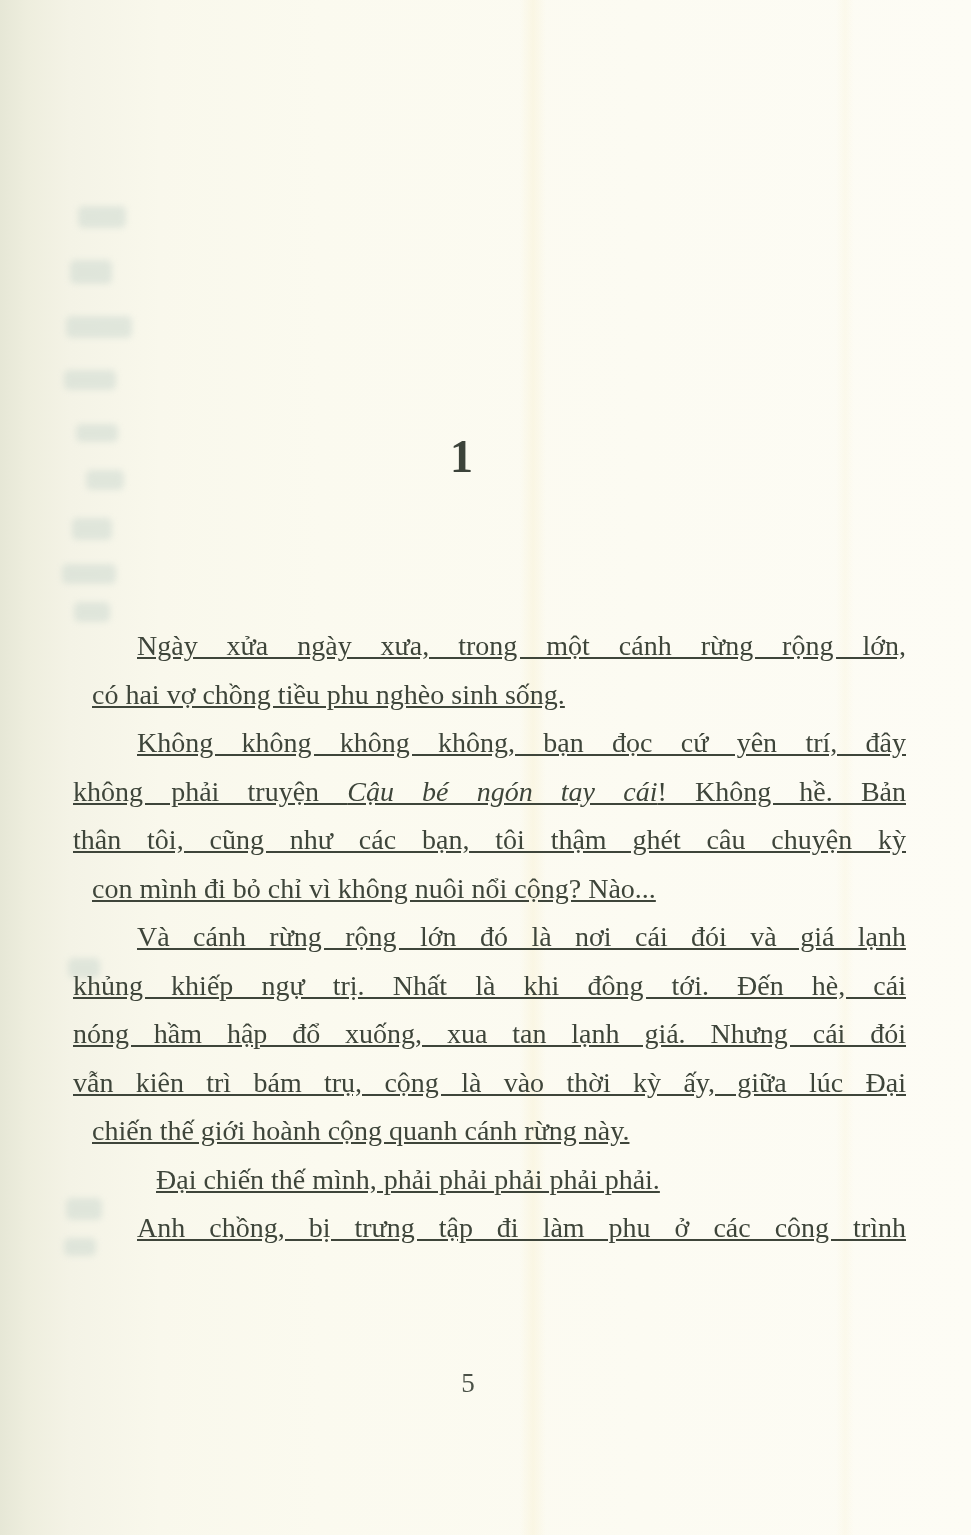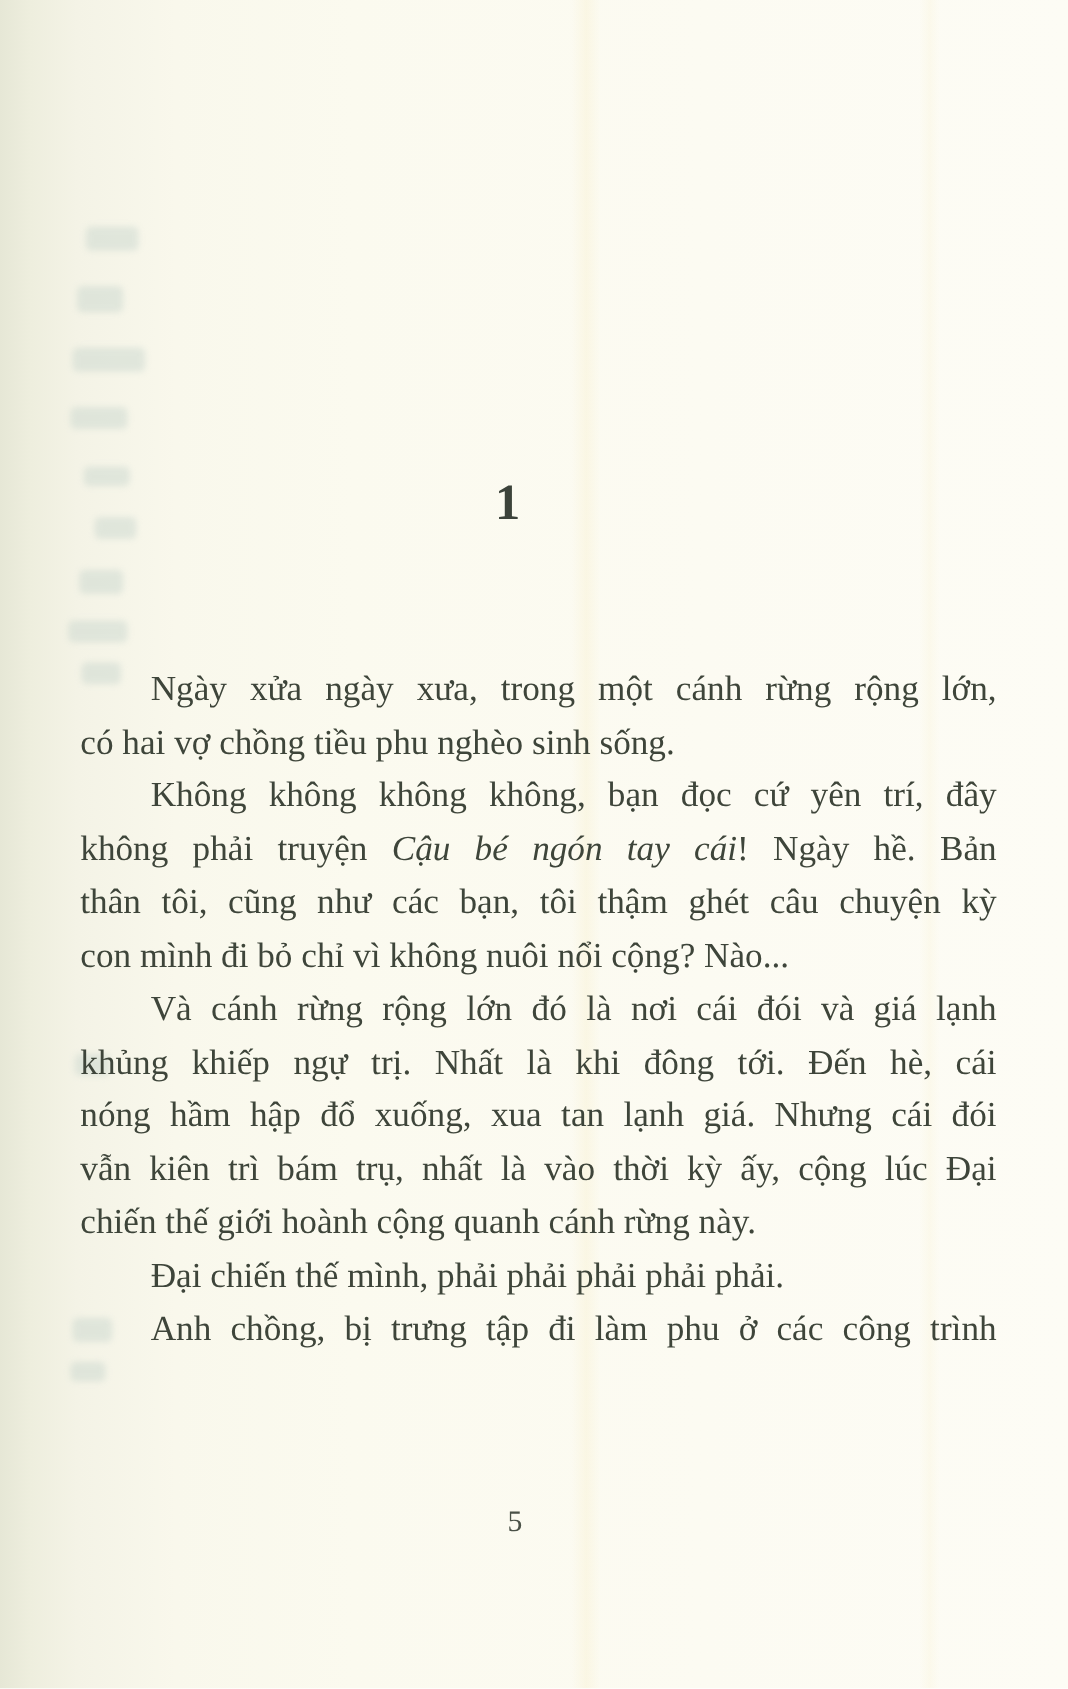--- a/index.html
+++ b/index.html
@@ -58,34 +58,36 @@
     width: 778px;
     text-align: center;
     font-size: 46px;
     font-weight: bold;
     color: #3c433a;
     letter-spacing: 1px;
   }
   .body-text {
     position: absolute;
     left: 73px;
-    top: 601px;
+    top: 622px;
     width: 833px;
     color: #3e453a;
-    font-size: 32px;
+    font-size: 28px;
+    text-decoration: underline;
   }
   .body-text .line {
     line-height: 48.5px;
     height: 48.5px;
     text-align: justify;
     text-align-last: justify;
     white-space: nowrap;
   }
   .body-text .line.last {
     text-align-last: left;
+    margin-left: 19px;
   }
   .body-text .line.indent {
     padding-left: 64px;
   }
   .body-text .seg.italic {
     font-style: italic;
   }
   .page-number {
     position: absolute;
     left: 73px;
@@ -118,27 +120,27 @@
       <div class="ghost" style="left: 66px; top: 1198px; width: 36px; height: 22px;"></div>
       <div class="ghost" style="left: 64px; top: 1238px; width: 32px; height: 18px;"></div>
     </div>
 
   <div class="chapter-number">1</div>
 
   <div class="body-text" id="body-text">
       <div class="line indent"><span class="seg">Ngày xửa ngày xưa, trong một cánh rừng rộng lớn,</span></div>
       <div class="line last"><span class="seg">có hai vợ chồng tiều phu nghèo sinh sống.</span></div>
       <div class="line indent"><span class="seg">Không không không không, bạn đọc cứ yên trí, đây</span></div>
-      <div class="line"><span class="seg">không phải truyện </span><span class="seg italic">Cậu bé ngón tay cái</span><span class="seg">! Ngày hề. Bản</span></div>
+      <div class="line"><span class="seg">không phải truyện </span><span class="seg italic">Cậu bé ngón tay cái</span><span class="seg">! Không hề. Bản</span></div>
       <div class="line"><span class="seg">thân tôi, cũng như các bạn, tôi thậm ghét câu chuyện kỳ</span></div>
       <div class="line last"><span class="seg">con mình đi bỏ chỉ vì không nuôi nổi cộng? Nào...</span></div>
       <div class="line indent"><span class="seg">Và cánh rừng rộng lớn đó là nơi cái đói và giá lạnh</span></div>
       <div class="line"><span class="seg">khủng khiếp ngự trị. Nhất là khi đông tới. Đến hè, cái</span></div>
       <div class="line"><span class="seg">nóng hầm hập đổ xuống, xua tan lạnh giá. Nhưng cái đói</span></div>
-      <div class="line"><span class="seg">vẫn kiên trì bám trụ, nhất là vào thời kỳ ấy, cộng lúc Đại</span></div>
+      <div class="line"><span class="seg">vẫn kiên trì bám trụ, cộng là vào thời kỳ ấy, giữa lúc Đại</span></div>
       <div class="line last"><span class="seg">chiến thế giới hoành cộng quanh cánh rừng này.</span></div>
       <div class="line indent last"><span class="seg">Đại chiến thế mình, phải phải phải phải phải.</span></div>
       <div class="line indent"><span class="seg">Anh chồng, bị trưng tập đi làm phu ở các công trình</span></div>
     </div>
 
   <div class="page-number">5</div>
 
 </div>
 
 </body></html>

